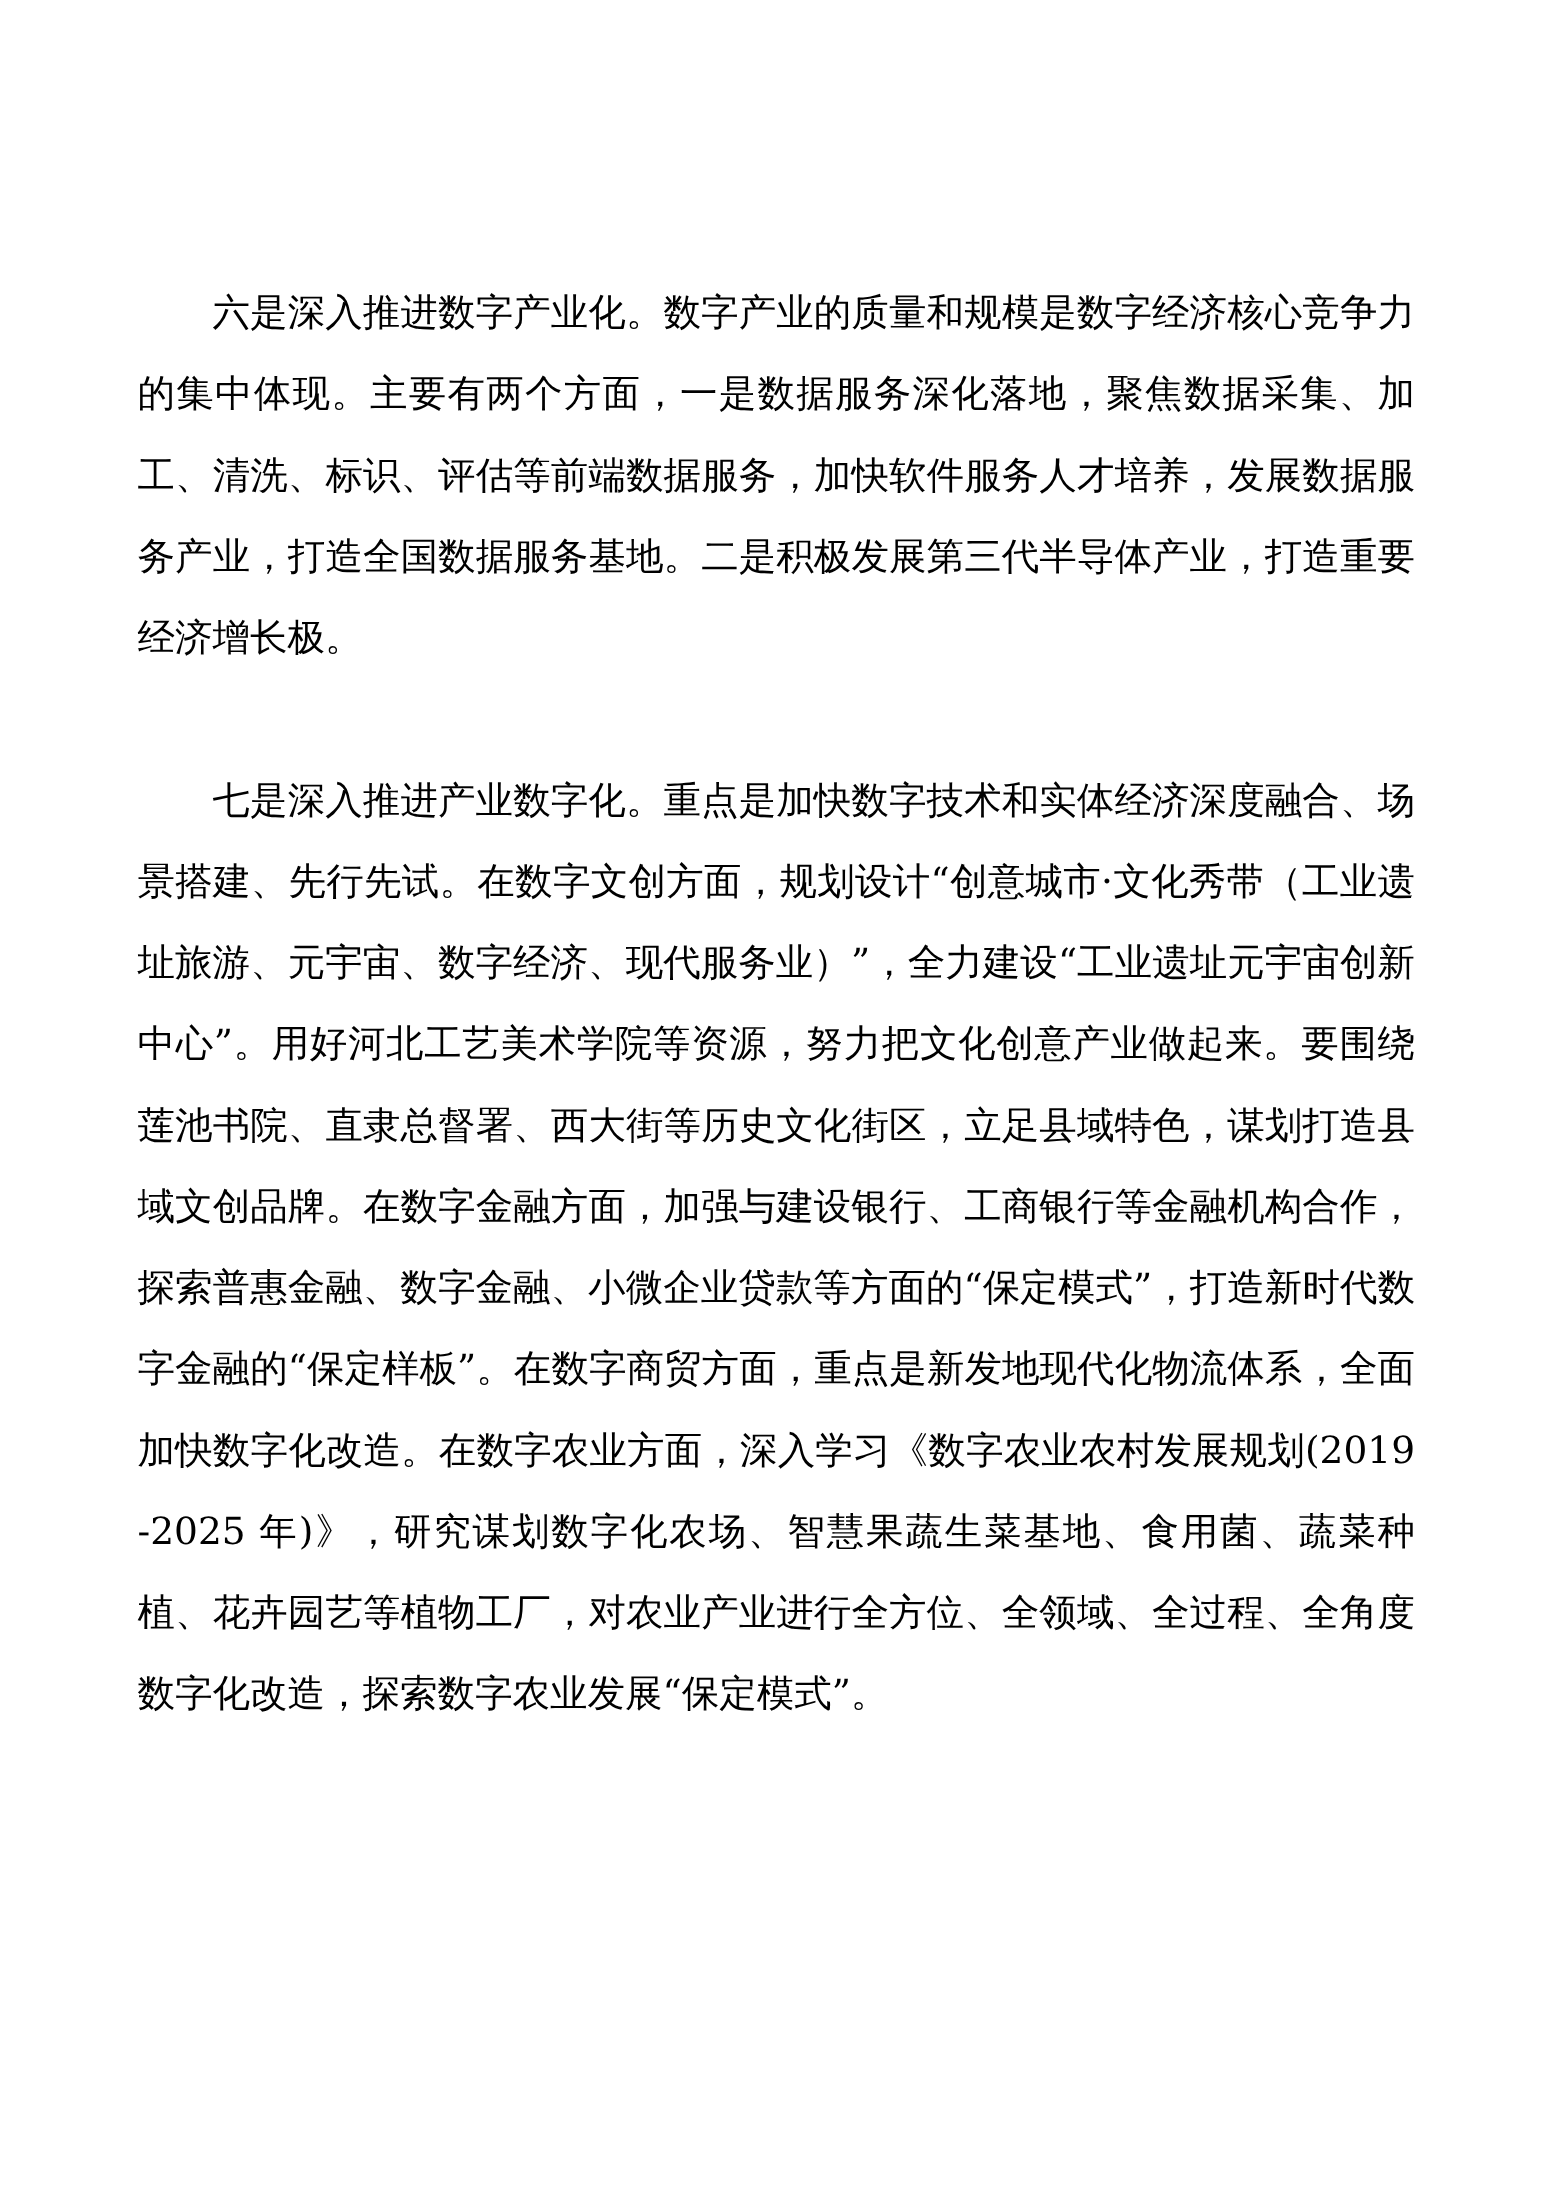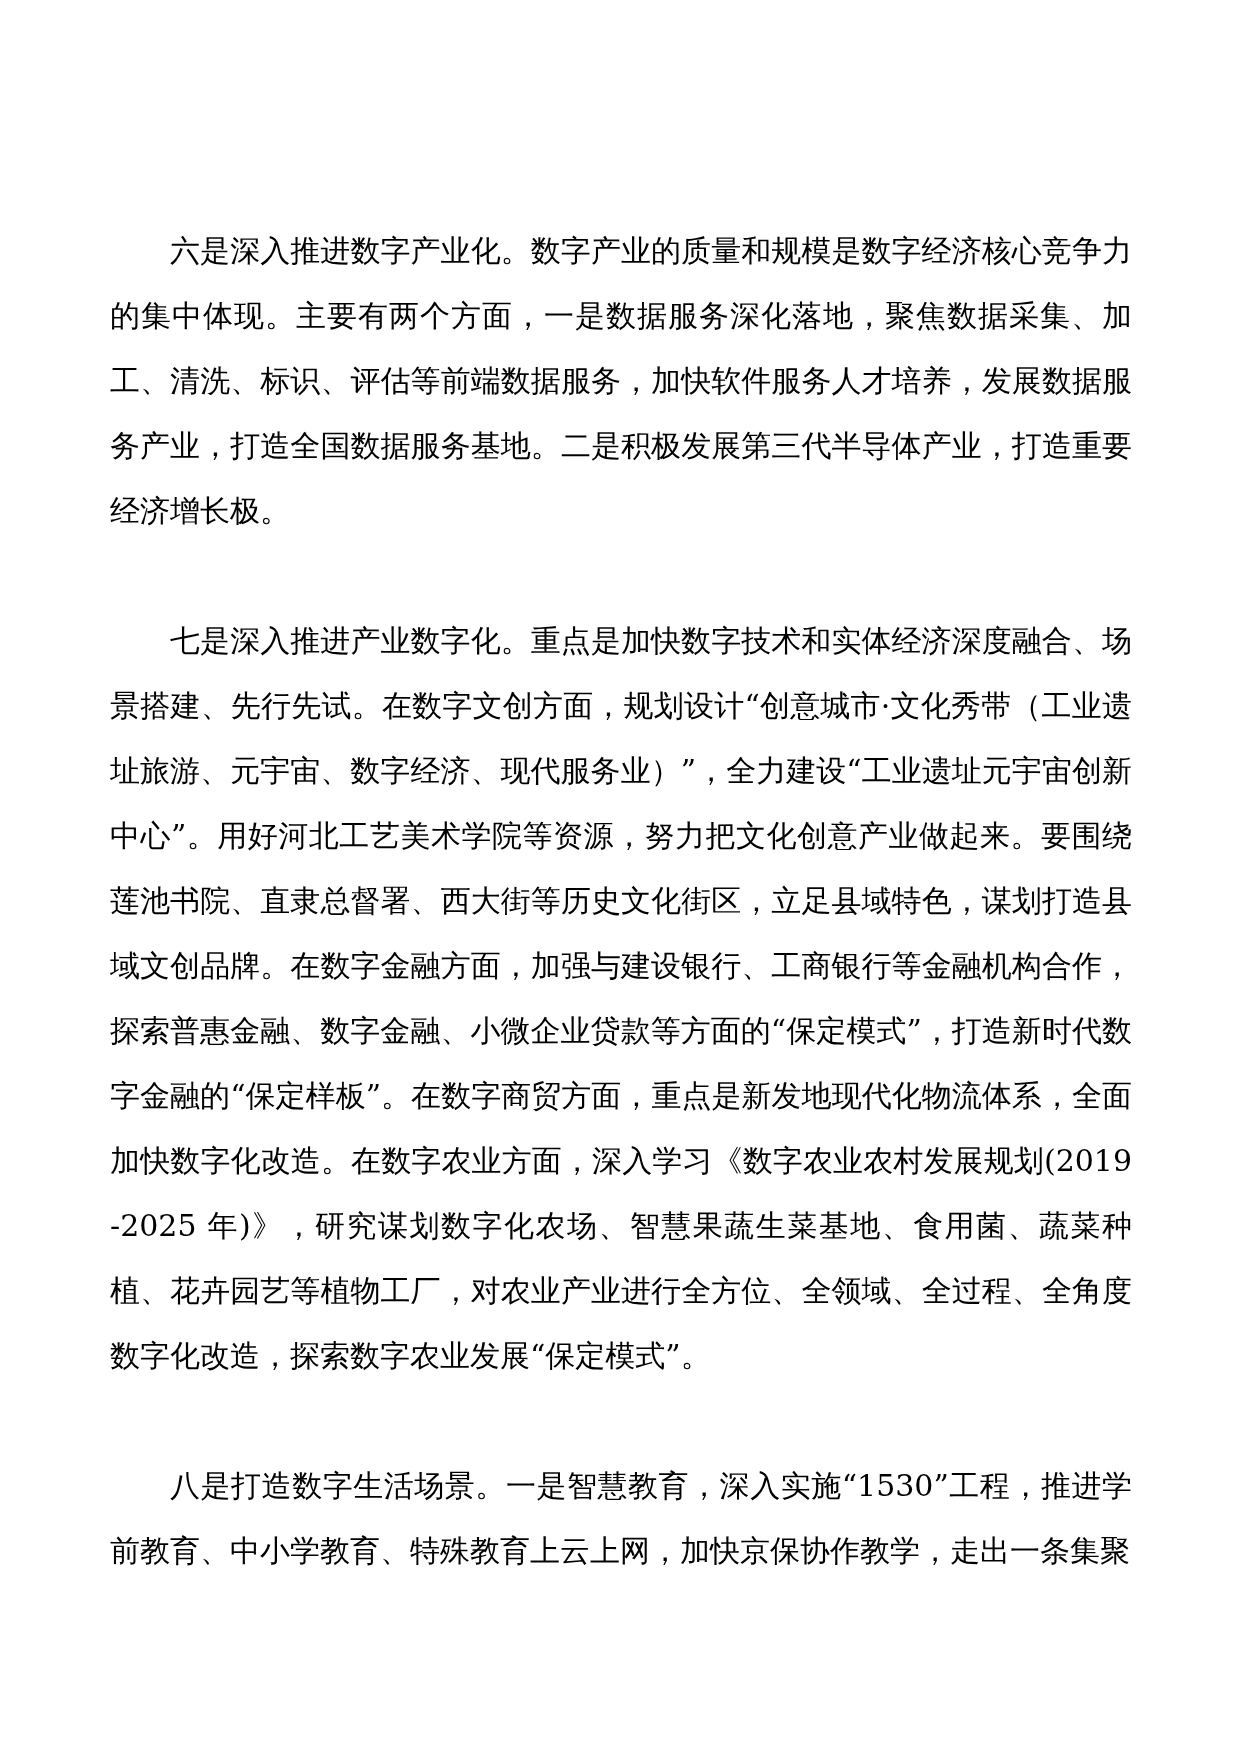--- a/index.html
+++ b/index.html
@@ -37,15 +37,14 @@
     margin-bottom: 0;
   }
 </style>
 </head>
 <body>
 
 <div class="page">
   <div class="content">
     <p class="para">六是深入推进数字产业化。数字产业的质量和规模是数字经济核心竞争力的集中体现。主要有两个方面，一是数据服务深化落地，聚焦数据采集、加工、清洗、标识、评估等前端数据服务，加快软件服务人才培养，发展数据服务产业，打造全国数据服务基地。二是积极发展第三代半导体产业，打造重要经济增长极。</p>
     <p class="para">七是深入推进产业数字化。重点是加快数字技术和实体经济深度融合、场景搭建、先行先试。在数字文创方面，规划设计“创意城市·文化秀带（工业遗址旅游、元宇宙、数字经济、现代服务业）”，全力建设“工业遗址元宇宙创新中心”。用好河北工艺美术学院等资源，努力把文化创意产业做起来。要围绕莲池书院、直隶总督署、西大街等历史文化街区，立足县域特色，谋划打造县域文创品牌。在数字金融方面，加强与建设银行、工商银行等金融机构合作，探索普惠金融、数字金融、小微企业贷款等方面的“保定模式”，打造新时代数字金融的“保定样板”。在数字商贸方面，重点是新发地现代化物流体系，全面加快数字化改造。在数字农业方面，深入学习《数字农业农村发展规划(2019-2025 年)》，研究谋划数字化农场、智慧果蔬生菜基地、食用菌、蔬菜种植、花卉园艺等植物工厂，对农业产业进行全方位、全领域、全过程、全角度数字化改造，探索数字农业发展“保定模式”。</p>
-    <p class="para">八是打造数字生活场景。一是智慧教育，深入实施“1530”工程，推进学前教育、中小学教育、特殊教育上云上网，加快京保协作教学，走出一条集聚</p>
   </div>
 </div>
 
 </body></html>

